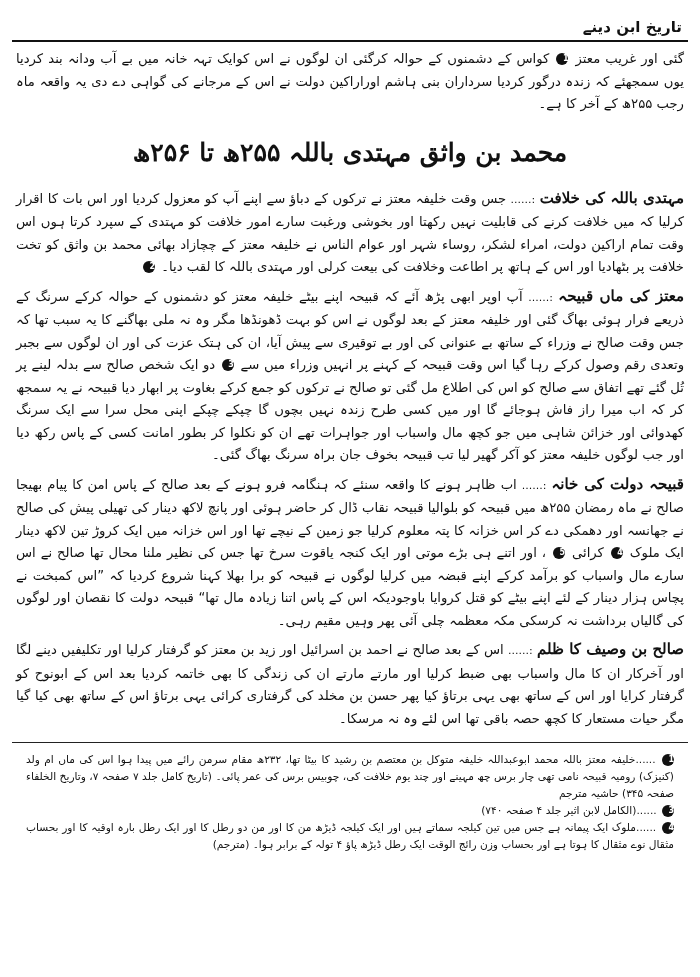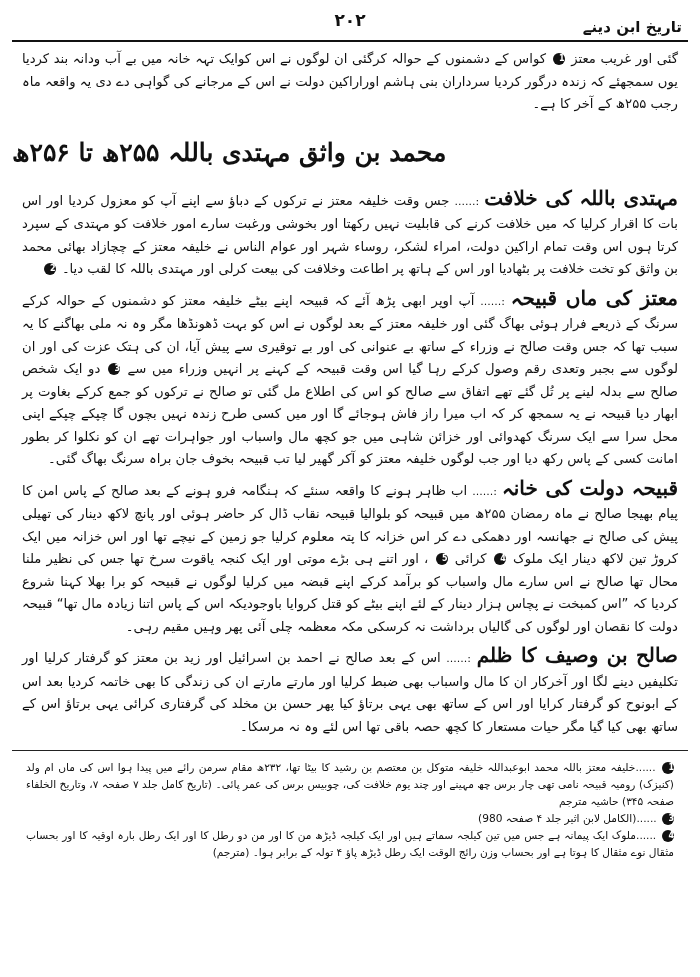--- a/index.html
+++ b/index.html
@@ -37,48 +37,48 @@
     }
     .rule-thick {
       border-top: 2px solid #111;
       margin: 4px 0 6px 0;
     }
     .para {
       font-size: 13.2px;
       line-height: 22.5px;
       text-align: justify;
       text-align-last: right;
-      margin: 0 10px;
+      margin: 0 4px;
     }
     .para + .para { margin-top: 6px; }
     .fn-marker {
       display: inline-block;
       width: 12px; height: 12px;
       line-height: 12px;
       border-radius: 50%;
       background: #111;
       color: #fff;
       font-size: 8px;
       text-align: center;
       font-weight: bold;
       vertical-align: middle;
       margin: 0 2px;
       direction: ltr;
     }
     .chapter-title {
-      text-align: left;
+      text-align: center;
       font-family: "DejaVu Serif", serif;
       font-size: 25px;
       font-weight: bold;
       margin: 22px 0 20px 0;
       letter-spacing: 0.5px;
     }
     .section-heading {
       font-family: "DejaVu Serif", serif;
-      font-size: 20px;
+      font-size: 15px;
       font-weight: bold;
     }
     .leader { font-size: 11px; }
     .rule-thin {
       border-top: 1.5px solid #222;
       margin: 12px 0 8px 0;
     }
     .footnotes { margin: 0 14px; }
     .footnote {
       font-size: 10.6px;
@@ -101,21 +101,20 @@
       direction: ltr;
     }
   </style>
 </head>
 <body>
 
 <div class="page">
 
   <div class="running-header">
     <span>تاریخ ابن دینے</span>
-    <span class="page-no">۲۰۲</span>
   </div>
   <div class="rule-thick"></div>
 
   <p class="para">
     <span>گئی اور غریب معتز</span>
     <span class="fn-marker">1</span>
     <span>کواس کے دشمنوں کے حوالہ کرگئی ان لوگوں نے اس کوایک تہہ خانہ میں بے آب ودانہ بند کردیا یوں سمجھئے کہ زندہ درگور کردیا سرداران بنی ہاشم اوراراکین دولت نے اس کے مرجانے کی گواہی دے دی یہ واقعہ ماہ رجب ۲۵۵ھ کے آخر کا ہے۔</span>
   </p>
 
   <div class="chapter-title">محمد بن واثق مہتدی باللہ ۲۵۵ھ تا ۲۵۶ھ</div>
@@ -153,21 +152,21 @@
 
   <div class="rule-thin"></div>
 
   <div class="footnotes">
     <div class="footnote">
       <span class="fn-num">1</span>
       <span>......خلیفہ معتز باللہ محمد ابوعبداللہ خلیفہ متوکل بن معتصم بن رشید کا بیٹا تھا، ۲۳۲ھ مقام سرمن رائے میں پیدا ہوا اس کی ماں ام ولد (کنیزک) رومیہ قبیحہ نامی تھی چار برس چھ مہینے اور چند یوم خلافت کی، چوبیس برس کی عمر پائی۔ (تاریخ کامل جلد ۷ صفحہ ۷، وتاریخ الخلفاء صفحہ ۳۴۵) حاشیہ مترجم</span>
     </div>
     <div class="footnote">
       <span class="fn-num">3</span>
-      <span>......(الکامل لابن اثیر جلد ۴ صفحہ 980)</span>
+      <span>......(الکامل لابن اثیر جلد ۴ صفحہ ۷۴۰)</span>
     </div>
     <div class="footnote">
       <span class="fn-num">4</span>
       <span>......ملوک ایک پیمانہ ہے جس میں تین کیلجہ سماتے ہیں اور ایک کیلجہ ڈیڑھ من کا اور من دو رطل کا اور ایک رطل بارہ اوقیہ کا اور بحساب مثقال نوے مثقال کا ہوتا ہے اور بحساب وزن رائج الوقت ایک رطل ڈیڑھ پاؤ ۴ تولہ کے برابر ہوا۔ (مترجم)</span>
     </div>
   </div>
 
 </div>
 
 </body></html>

